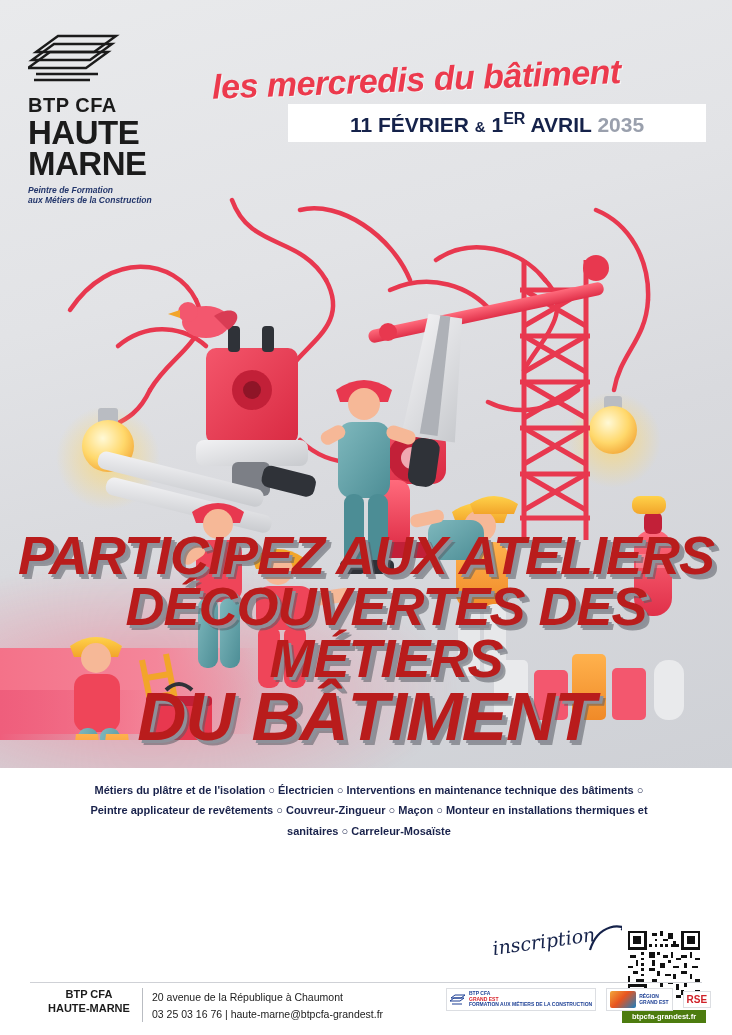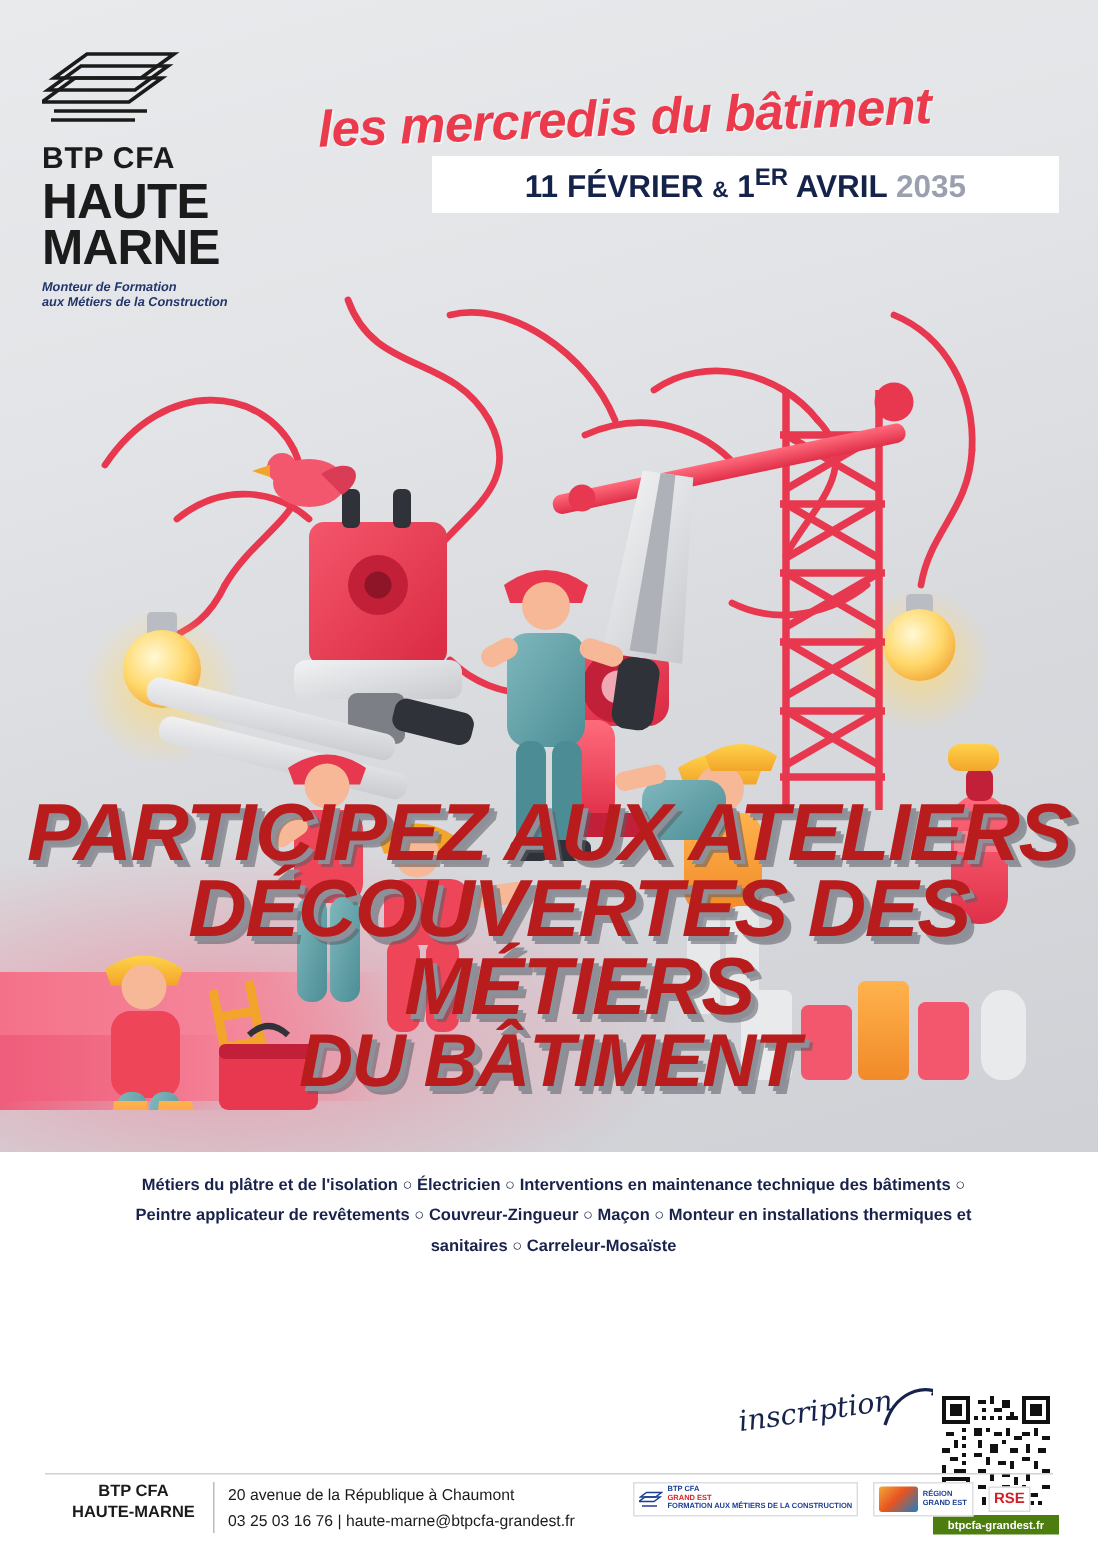--- a/index.html
+++ b/index.html
@@ -88,21 +88,21 @@
     font-weight: bold; font-style: italic;
     color: #b91c1c;
     letter-spacing: -1px;
     line-height: 0.95;
     text-shadow:
       3px 3px 0 #8e9099,
       5px 5px 0 rgba(90,92,100,0.55);
   }
   .bigtitle .l1 { font-size: 54px; }
   .bigtitle .l2 { font-size: 54px; padding-left: 40px; }
-  .bigtitle .l3 { font-size: 50px; }
+  .bigtitle .l3 { font-size: 68px; }
 
   
   .trades {
     position: absolute; left: 86px; top: 780px; width: 566px;
     color: #19224b; font-weight: bold; font-size: 11px;
     line-height: 1.85; text-align: center;
   }
 
   
   .footer-sep {
@@ -116,21 +116,21 @@
   }
   .f-div {
     position: absolute; left: 142px; top: 988px; width: 1px; height: 34px;
     background: #b9bcc2;
   }
   .f-addr {
     position: absolute; left: 152px; top: 989px;
     font-size: 10.5px; color: #1b1b1b; line-height: 1.6;
   }
   .f-logos {
-    position: absolute; left: 422px; top: 988px;
+    position: absolute; left: 446px; top: 988px;
     display: flex; align-items: center; gap: 10px;
   }
   .minilogo {
     background: #fff; border: 1px solid #dcdee2;
     padding: 2px 3px; display: flex; align-items: center; gap: 3px;
   }
   .ml-blue { font-size: 5px; font-weight: bold; color: #1c3f94; line-height: 1.1; }
   .ml-red { font-size: 5px; font-weight: bold; color: #d8232a; line-height: 1.1; }
   .gelogo {
     width: 26px; height: 17px;
@@ -389,21 +389,21 @@
         <path d="M26 14 L84 14 L62 30 L4 30 Z"></path>
         <path d="M22 22 L80 22 L58 38 L0 38 Z"></path>
         <path d="M8 44 L70 44"></path>
         <path d="M6 50 L62 50"></path>
       </g>
     </svg>
     <div class="logo-btp">BTP CFA</div>
     <div class="logo-hm">HAUTE</div>
     <div class="logo-hm">MARNE</div>
     <div class="logo-sub">
-      <div>Monteur de Formation</div>
+      <div>Peintre de Formation</div>
       <div>aux Métiers de la Construction</div>
     </div>
   </div>
 
   <div class="mercredis">les mercredis du bâtiment</div>
 
   <div class="datebar">
     <div class="dtxt">
       <span>11 FÉVRIER</span>
       <span class="amp">&amp;</span>

